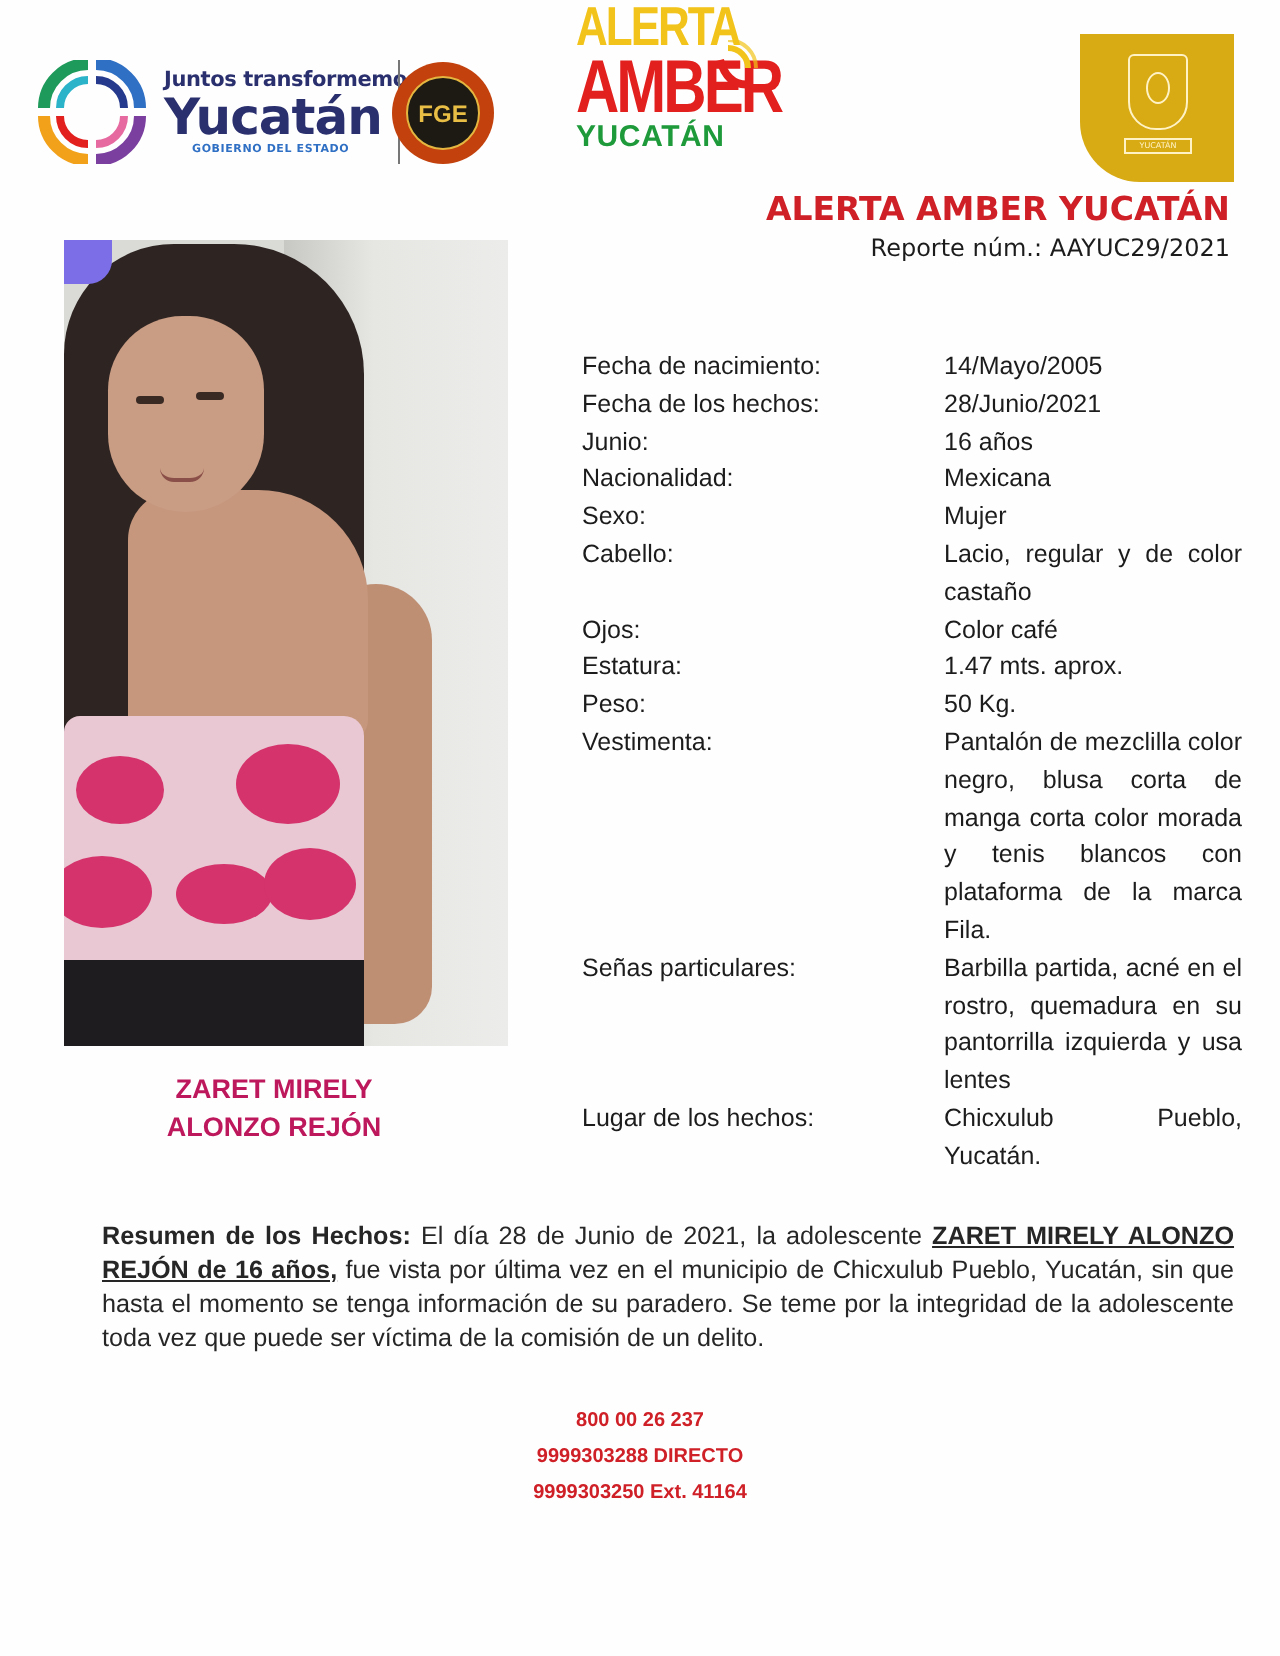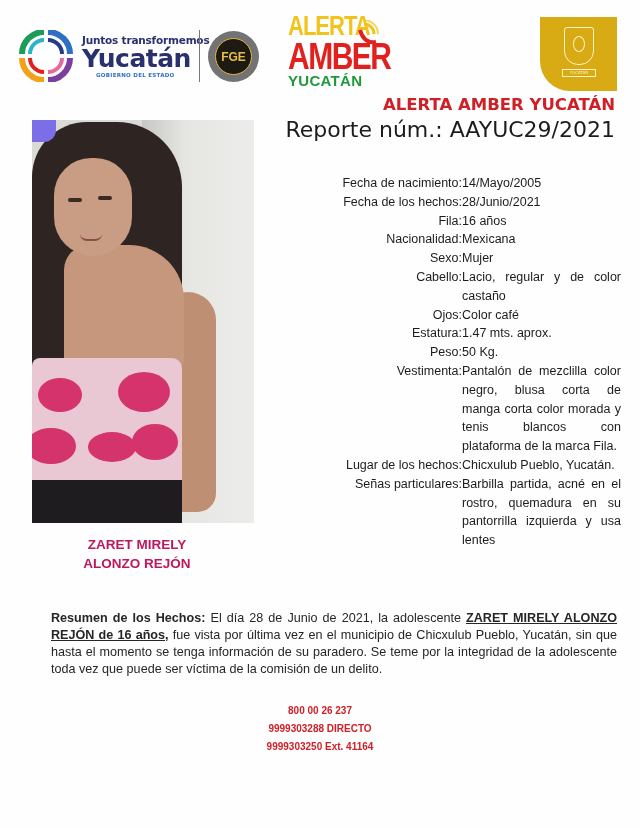--- a/index.html
+++ b/index.html
@@ -9,37 +9,37 @@
   }
   .abs { position:absolute; }
 
   
   .yuc-logo { left:18px; top:30px; width:56px; height:52px; }
   .yuc-text { left:82px; top:34px; }
   .yuc-small { font-size:10.5px; color:#2a2f6e; font-weight:bold; letter-spacing:-0.2px; }
   .yuc-big { font-size:25px; color:#2a2f6e; font-weight:bold; line-height:26px; letter-spacing:-0.5px; }
   .yuc-gov { font-size:5.5px; color:#2f6fc4; font-weight:bold; margin-left:14px; letter-spacing:0.3px; }
   .vdivider { left:199px; top:30px; width:1px; height:52px; background:#777; }
-  .fge { left:208px; top:31px; width:51px; height:51px; border-radius:50%; background:#737373; }
+  .fge { left:196px; top:31px; width:51px; height:51px; border-radius:50%; background:#c2410c; }
   .fge-inner { position:absolute; left:7px; top:7px; width:37px; height:37px; border-radius:50%; background:#1d1a14; border:1px solid #e4b640; box-sizing:border-box; display:flex; align-items:center; justify-content:center; color:#e9be45; font-weight:bold; font-size:12px; font-family:"Liberation Sans", sans-serif; }
 
-  .amber-logo { left:288px; top:12px; width:95px; height:76px; font-family:"Liberation Sans", sans-serif; font-weight:bold; }
+  .amber-logo { left:288px; top:0; width:95px; height:76px; font-family:"Liberation Sans", sans-serif; font-weight:bold; }
   .amber-a { color:#f2c31a; font-size:22px; letter-spacing:-1px; line-height:22px; transform:scaleY(1.25); transform-origin:top left; }
   .amber-b { color:#e2201e; font-size:30px; letter-spacing:-1.5px; line-height:28px; transform:scaleY(1.25); transform-origin:top left; margin-top:5px; }
   .amber-c { color:#1e9a3b; font-size:15px; letter-spacing:0.3px; line-height:15px; margin-top:6px; }
   .amber-arc { left:358px; top:20px; width:26px; height:26px; }
 
   .shield { left:540px; top:17px; width:77px; height:74px; background:#d8aa14; border-bottom-left-radius:30px; }
   .shield-crest { position:absolute; left:24px; top:10px; width:30px; height:38px; border:1.5px solid #fff3c6; border-radius:3px 3px 14px 14px; box-sizing:border-box; }
   .shield-crest::after { content:""; position:absolute; left:8px; top:8px; width:10px; height:14px; border:1.5px solid #fff3c6; border-radius:50%; }
   .shield-label { position:absolute; left:22px; top:52px; width:34px; height:8px; border:1px solid #fff3c6; box-sizing:border-box; font-size:4px; color:#fff3c6; text-align:center; line-height:6px; }
 
   
   .alert-title { right:25px; top:95px; color:#cf2027; font-size:16.5px; font-weight:bold; }
-  .report { right:25px; top:117px; font-size:22px; color:#1c1c1c; text-align:left; }
+  .report { right:25px; top:117px; font-size:12px; color:#1c1c1c; text-align:left; }
 
   
   .photo { left:32px; top:120px; width:222px; height:403px; overflow:hidden; background:#dadbd7; }
   .wall { position:absolute; left:110px; top:0; width:112px; height:403px; background:linear-gradient(90deg,#c7c8c4 0%,#e6e6e3 40%,#ececea 100%); }
   .hair { position:absolute; left:0; top:2px; width:150px; height:300px; background:#2e2522; border-radius:55px 65px 20px 10px; }
   .face { position:absolute; left:22px; top:38px; width:78px; height:98px; background:#c99c84; border-radius:40px 40px 42px 42px; }
   .eye1 { position:absolute; left:36px; top:78px; width:14px; height:4px; background:#3a2a24; border-radius:3px; }
   .eye2 { position:absolute; left:66px; top:76px; width:14px; height:4px; background:#3a2a24; border-radius:3px; }
   .mouth { position:absolute; left:48px; top:114px; width:22px; height:5px; border-bottom:2px solid #8a4f48; border-radius:0 0 12px 12px; }
   .neck { position:absolute; left:32px; top:125px; width:120px; height:125px; background:#c6977d; border-radius:25px 55px 10px 10px; }
@@ -47,22 +47,22 @@
   .top { position:absolute; left:0; top:238px; width:150px; height:130px; background:#e9c8d3; border-radius:8px 10px 6px 6px; overflow:hidden; }
   .flower { position:absolute; background:#d4336b; border-radius:50%; }
   .pants { position:absolute; left:0; top:360px; width:150px; height:43px; background:#1e1c1e; }
   .bow { position:absolute; left:0; top:0; width:24px; height:22px; background:#7b6ee6; border-radius:0 0 12px 0; }
 
   .victim-name { left:32px; top:535px; width:210px; text-align:center; color:#be185d; font-size:13.5px; font-weight:bold; line-height:19px; font-family:"Liberation Sans", sans-serif; }
 
   
   .details { left:291px; top:174px; width:330px; font-size:12.5px; line-height:18.8px; font-family:"Liberation Sans", sans-serif; }
   .row { display:flex; }
-  .lbl { width:171px; flex:none;text-align:right; }
-  .val { width:159px; text-align:justify; }
+  .lbl { width:171px; flex:none; }
+  .val { width:159px; text-align:justify;margin-left:10px; }
 
   
   .summary { left:51px; top:610px; width:566px; font-size:12.6px; line-height:17px; text-align:justify; font-family:"Liberation Sans", sans-serif; color:#262626; }
   .summary b { font-weight:bold; }
   .summary u { font-weight:bold; }
 
   .phones { left:200px; top:702px; width:240px; text-align:center; color:#cf2027; font-weight:bold; font-size:10px; line-height:18px; font-family:"Liberation Sans", sans-serif; }
 </style>
 </head>
 <body>
@@ -138,21 +138,21 @@
 <div class="abs details">
   <div class="row">
       <div class="lbl">Fecha de nacimiento:</div>
       <div class="val">14/Mayo/2005</div>
     </div>
   <div class="row">
       <div class="lbl">Fecha de los hechos:</div>
       <div class="val">28/Junio/2021</div>
     </div>
   <div class="row">
-      <div class="lbl">Fila:</div>
+      <div class="lbl">Junio:</div>
       <div class="val">16 años</div>
     </div>
   <div class="row">
       <div class="lbl">Nacionalidad:</div>
       <div class="val">Mexicana</div>
     </div>
   <div class="row">
       <div class="lbl">Sexo:</div>
       <div class="val">Mujer</div>
     </div>
@@ -170,26 +170,26 @@
     </div>
   <div class="row">
       <div class="lbl">Peso:</div>
       <div class="val">50 Kg.</div>
     </div>
   <div class="row">
       <div class="lbl">Vestimenta:</div>
       <div class="val">Pantalón de mezclilla color negro, blusa corta de manga corta color morada y tenis blancos con plataforma de la marca Fila.</div>
     </div>
   <div class="row">
+      <div class="lbl">Señas particulares:</div>
+      <div class="val">Barbilla partida, acné en el rostro, quemadura en su pantorrilla izquierda y usa lentes</div>
+    </div>
+  <div class="row">
       <div class="lbl">Lugar de los hechos:</div>
       <div class="val">Chicxulub Pueblo, Yucatán.</div>
-    </div>
-  <div class="row">
-      <div class="lbl">Señas particulares:</div>
-      <div class="val">Barbilla partida, acné en el rostro, quemadura en su pantorrilla izquierda y usa lentes</div>
     </div>
 </div>
 
 <div class="abs summary"><b>Resumen de los Hechos:</b><span> El día 28 de Junio de 2021, la adolescente </span><u>ZARET MIRELY ALONZO REJÓN de 16 años,</u><span> fue vista por última vez en el municipio de Chicxulub Pueblo, Yucatán, sin que hasta el momento se tenga información de su paradero. Se teme por la integridad de la adolescente toda vez que puede ser víctima de la comisión de un delito.</span></div>
 
 <div class="abs phones">
   <div>800 00 26 237</div>
   <div>9999303288 DIRECTO</div>
   <div>9999303250 Ext. 41164</div>
 </div>

